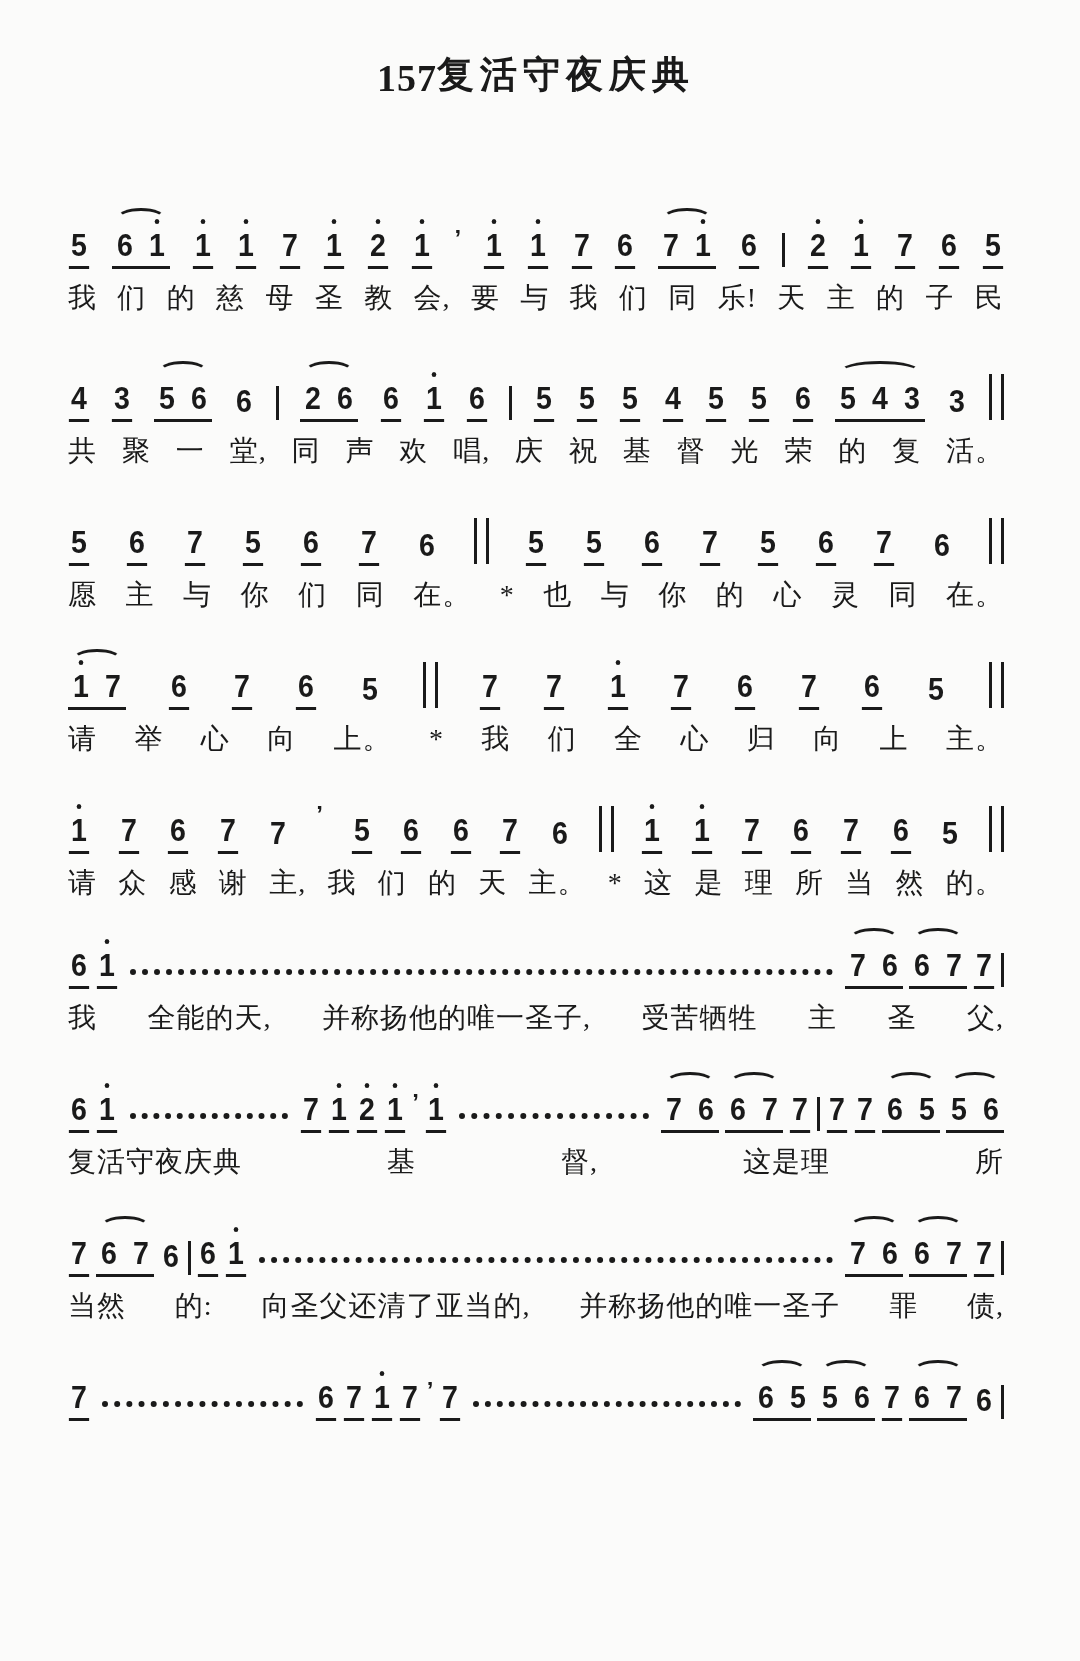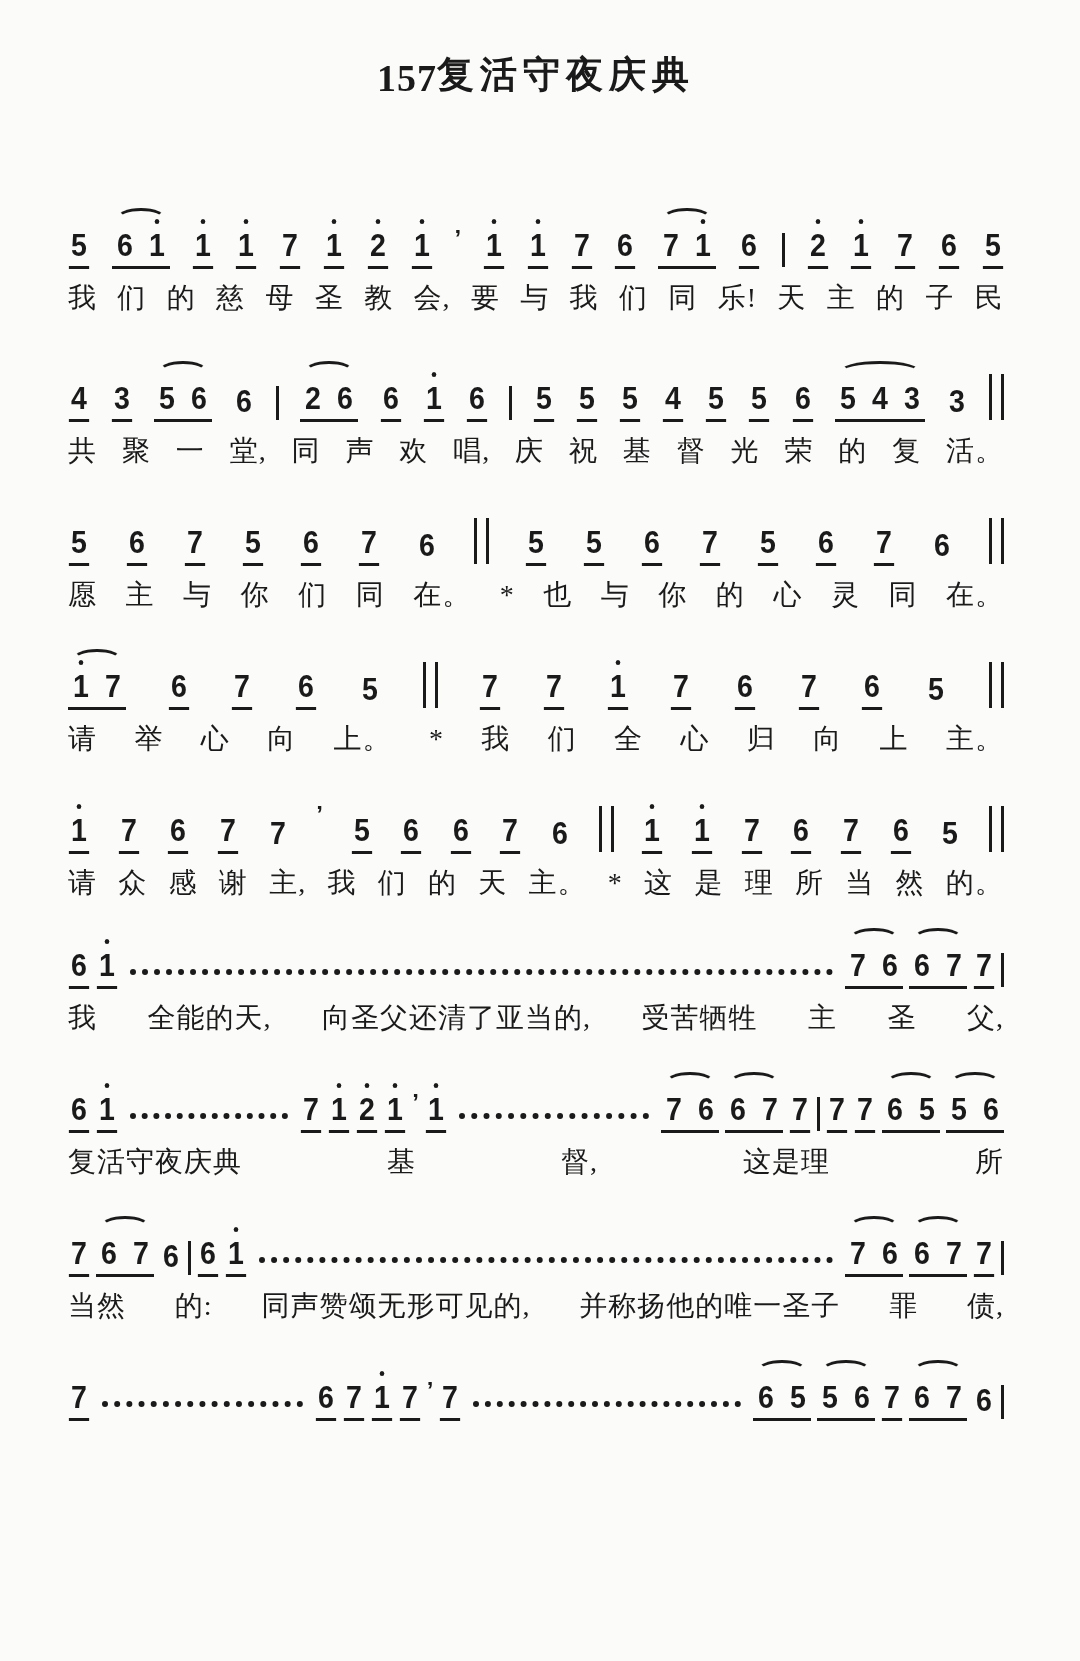--- a/index.html
+++ b/index.html
@@ -338,21 +338,21 @@
           <div class="grp slur">
             <span class="note">6</span>
             <span class="note">7</span>
           </div>
           <span class="note u">7</span>
           <div class="bar"></div>
         </span>
         <div class="lyrics-row">
           <span class="lyric">我</span>
           <span class="lyric">全能的天,</span>
-          <span class="lyric">向圣父还清了亚当的,</span>
+          <span class="lyric">并称扬他的唯一圣子,</span>
           <span class="lyric">受苦牺牲</span>
           <span class="lyric">主</span>
           <span class="lyric">圣</span>
           <span class="lyric">父,</span>
         </div>
       </div>
       <div class="system">
         <span class="notes-row">
           <span class="note u">6</span>
           <span class="note u"><div class="od"></div>1</span>
@@ -412,21 +412,21 @@
           <div class="grp slur">
             <span class="note">6</span>
             <span class="note">7</span>
           </div>
           <span class="note u">7</span>
           <div class="bar"></div>
         </span>
         <div class="lyrics-row">
           <span class="lyric">当然</span>
           <span class="lyric">的:</span>
-          <span class="lyric">同声赞颂无形可见的,</span>
+          <span class="lyric">向圣父还清了亚当的,</span>
           <span class="lyric">并称扬他的唯一圣子</span>
           <span class="lyric">罪</span>
           <span class="lyric">债,</span>
         </div>
       </div>
       <div class="system">
         <span class="notes-row">
           <span class="note u">7</span>
           <div class="dots" style="flex-grow: 6;"></div>
           <span class="note u">6</span>

